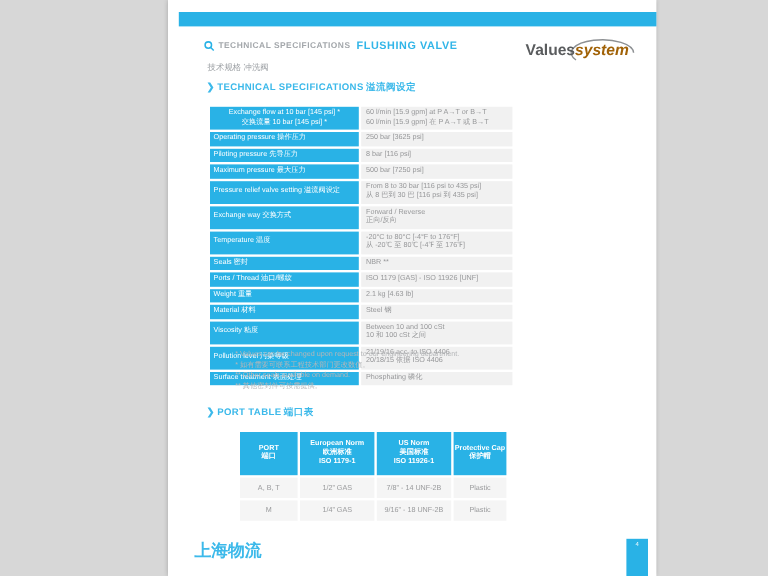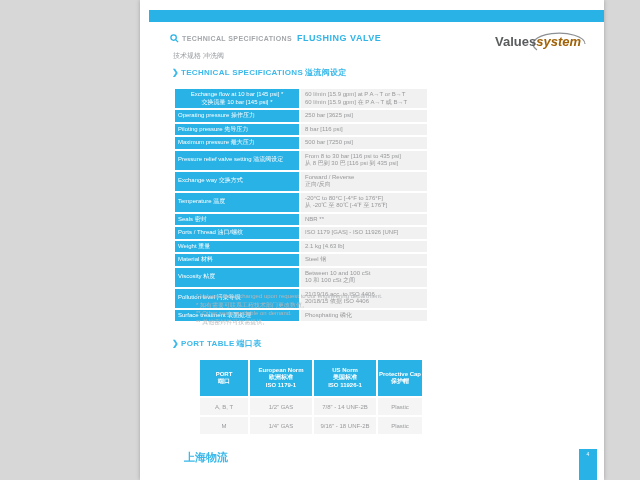--- a/index.html
+++ b/index.html
@@ -3,21 +3,21 @@
 <meta charset="utf-8">
 <style>
   html,body{margin:0;padding:0;}
   body{
     width:640px;height:480px;overflow:hidden;
     background:#d7d7d7;
     font-family:"Liberation Sans", sans-serif;
     -webkit-font-smoothing:antialiased;
   }
   .page{
-    position:absolute;left:140px;top:0;width:464px;height:480px;
+    position:absolute;left:140px;top:0;width:407px;height:480px;
     background:#ffffff;box-shadow:0 0 4px rgba(0,0,0,.25);
   }
   .topbar{position:absolute;left:9px;right:0;top:10px;height:12px;background:#29b2e6;}
   .hdr-row{position:absolute;left:30px;top:33px;display:flex;align-items:center;gap:3px;}
   .mag{width:9px;height:9px;flex:0 0 auto;}
   .eyebrow{font-size:7px;color:#a3a7ab;letter-spacing:.4px;font-weight:bold;}
   .title{font-size:9px;color:#31b5e8;letter-spacing:.5px;font-weight:bold;margin-left:2px;}
   .subtitle{position:absolute;left:33px;top:51px;font-size:7px;color:#9a9ea2;}
   .logo{position:absolute;right:13px;top:28px;width:96px;height:26px;}
   .logo-txt{position:absolute;left:0;top:6px;font-size:13px;font-weight:bold;white-space:nowrap;}
@@ -41,21 +41,21 @@
           padding:2px 4px;box-sizing:border-box;}
   .notes{position:absolute;left:56px;top:292px;font-size:6px;line-height:8.5px;color:#b4b6b8;}
   .port-table{position:absolute;left:60px;top:360px;width:222px;
               display:grid;grid-template-columns:48px 62px 62px 44px;gap:2px;}
   .pt-h{background:#29b2e6;color:#fff;font-size:6px;line-height:7.5px;font-weight:bold;
         display:flex;flex-direction:column;justify-content:center;align-items:center;
         text-align:center;height:36px;padding:2px 1px;box-sizing:border-box;}
   .pt-c{background:#f5f5f5;color:#9a9b9d;font-size:6px;
         display:flex;justify-content:center;align-items:center;text-align:center;
         height:17px;padding:0 1px;box-sizing:border-box;}
-  .footer-name{position:absolute;left:44px;top:450px;font-size:11px;font-weight:bold;color:#3cb9ea;text-align:right;}
+  .footer-name{position:absolute;left:22px;top:450px;font-size:14px;font-weight:bold;color:#3cb9ea;text-align:right;}
   .page-tab{position:absolute;right:7px;bottom:0;width:18px;height:31px;background:#29b2e6;
             color:#ffffff;font-size:5px;text-align:center;padding-top:2px;box-sizing:border-box;}
 </style>
 </head>
 <body>
 
 <div class="page">
 
   <div class="topbar"></div>
 

